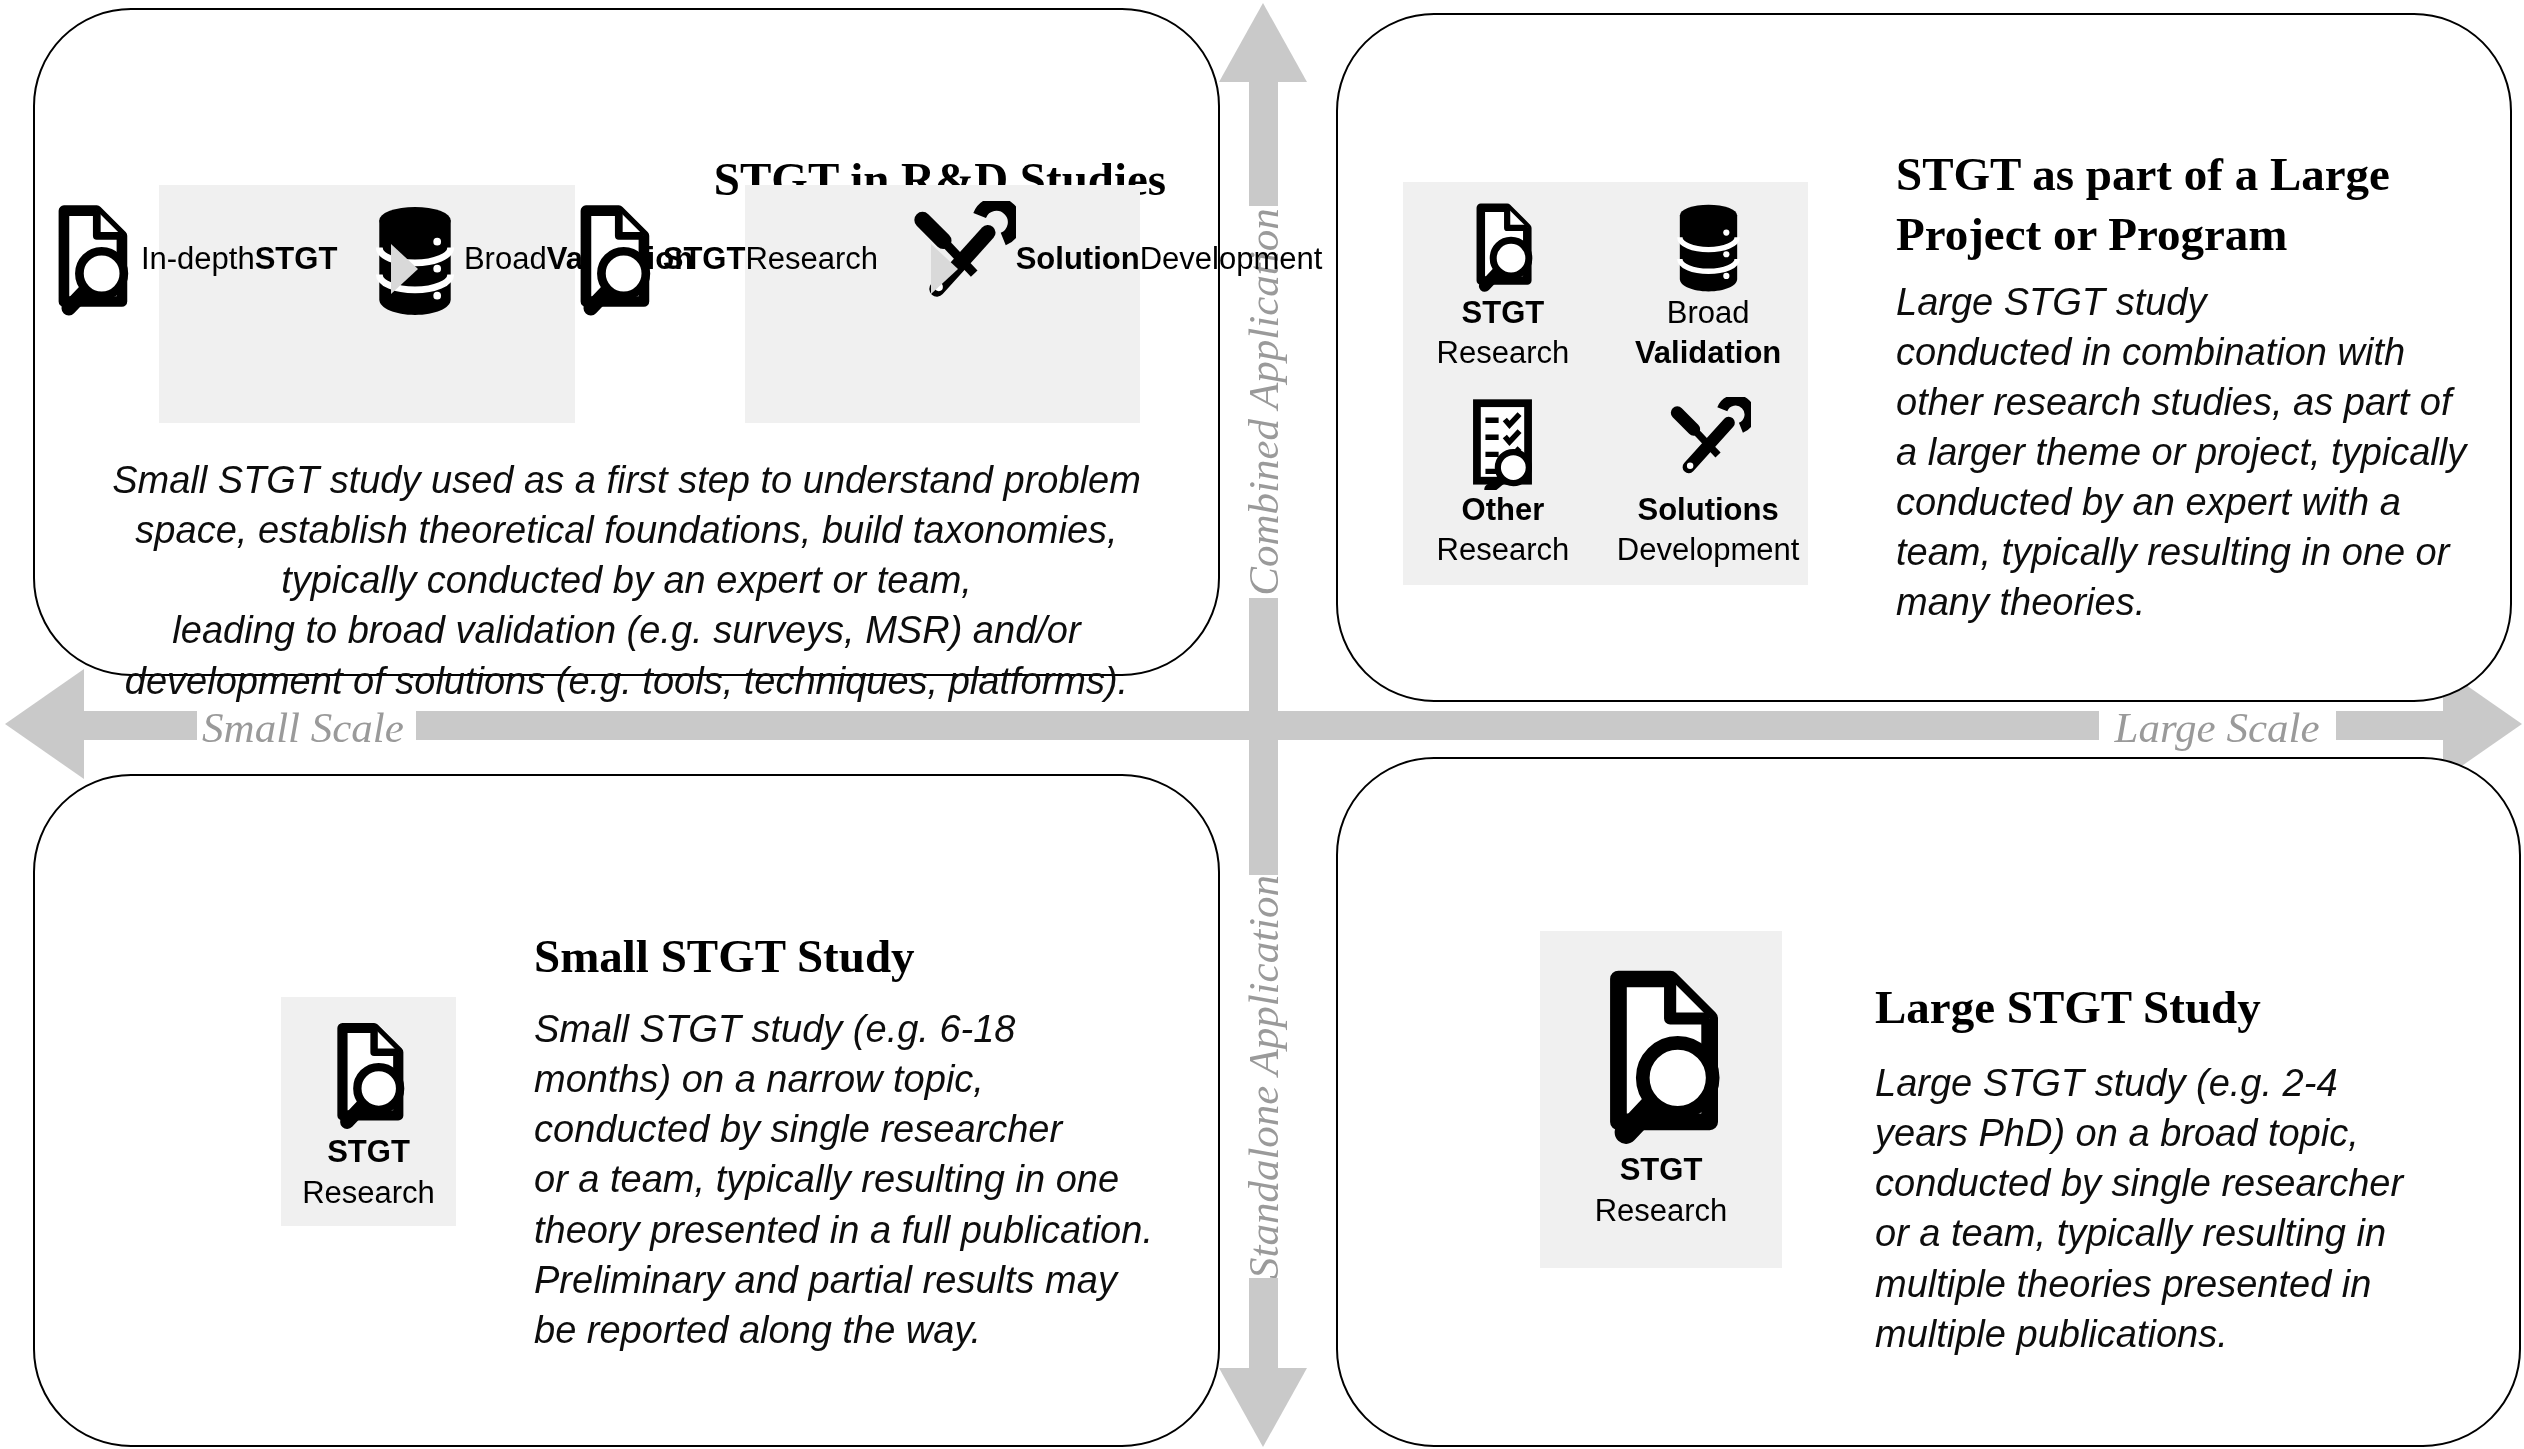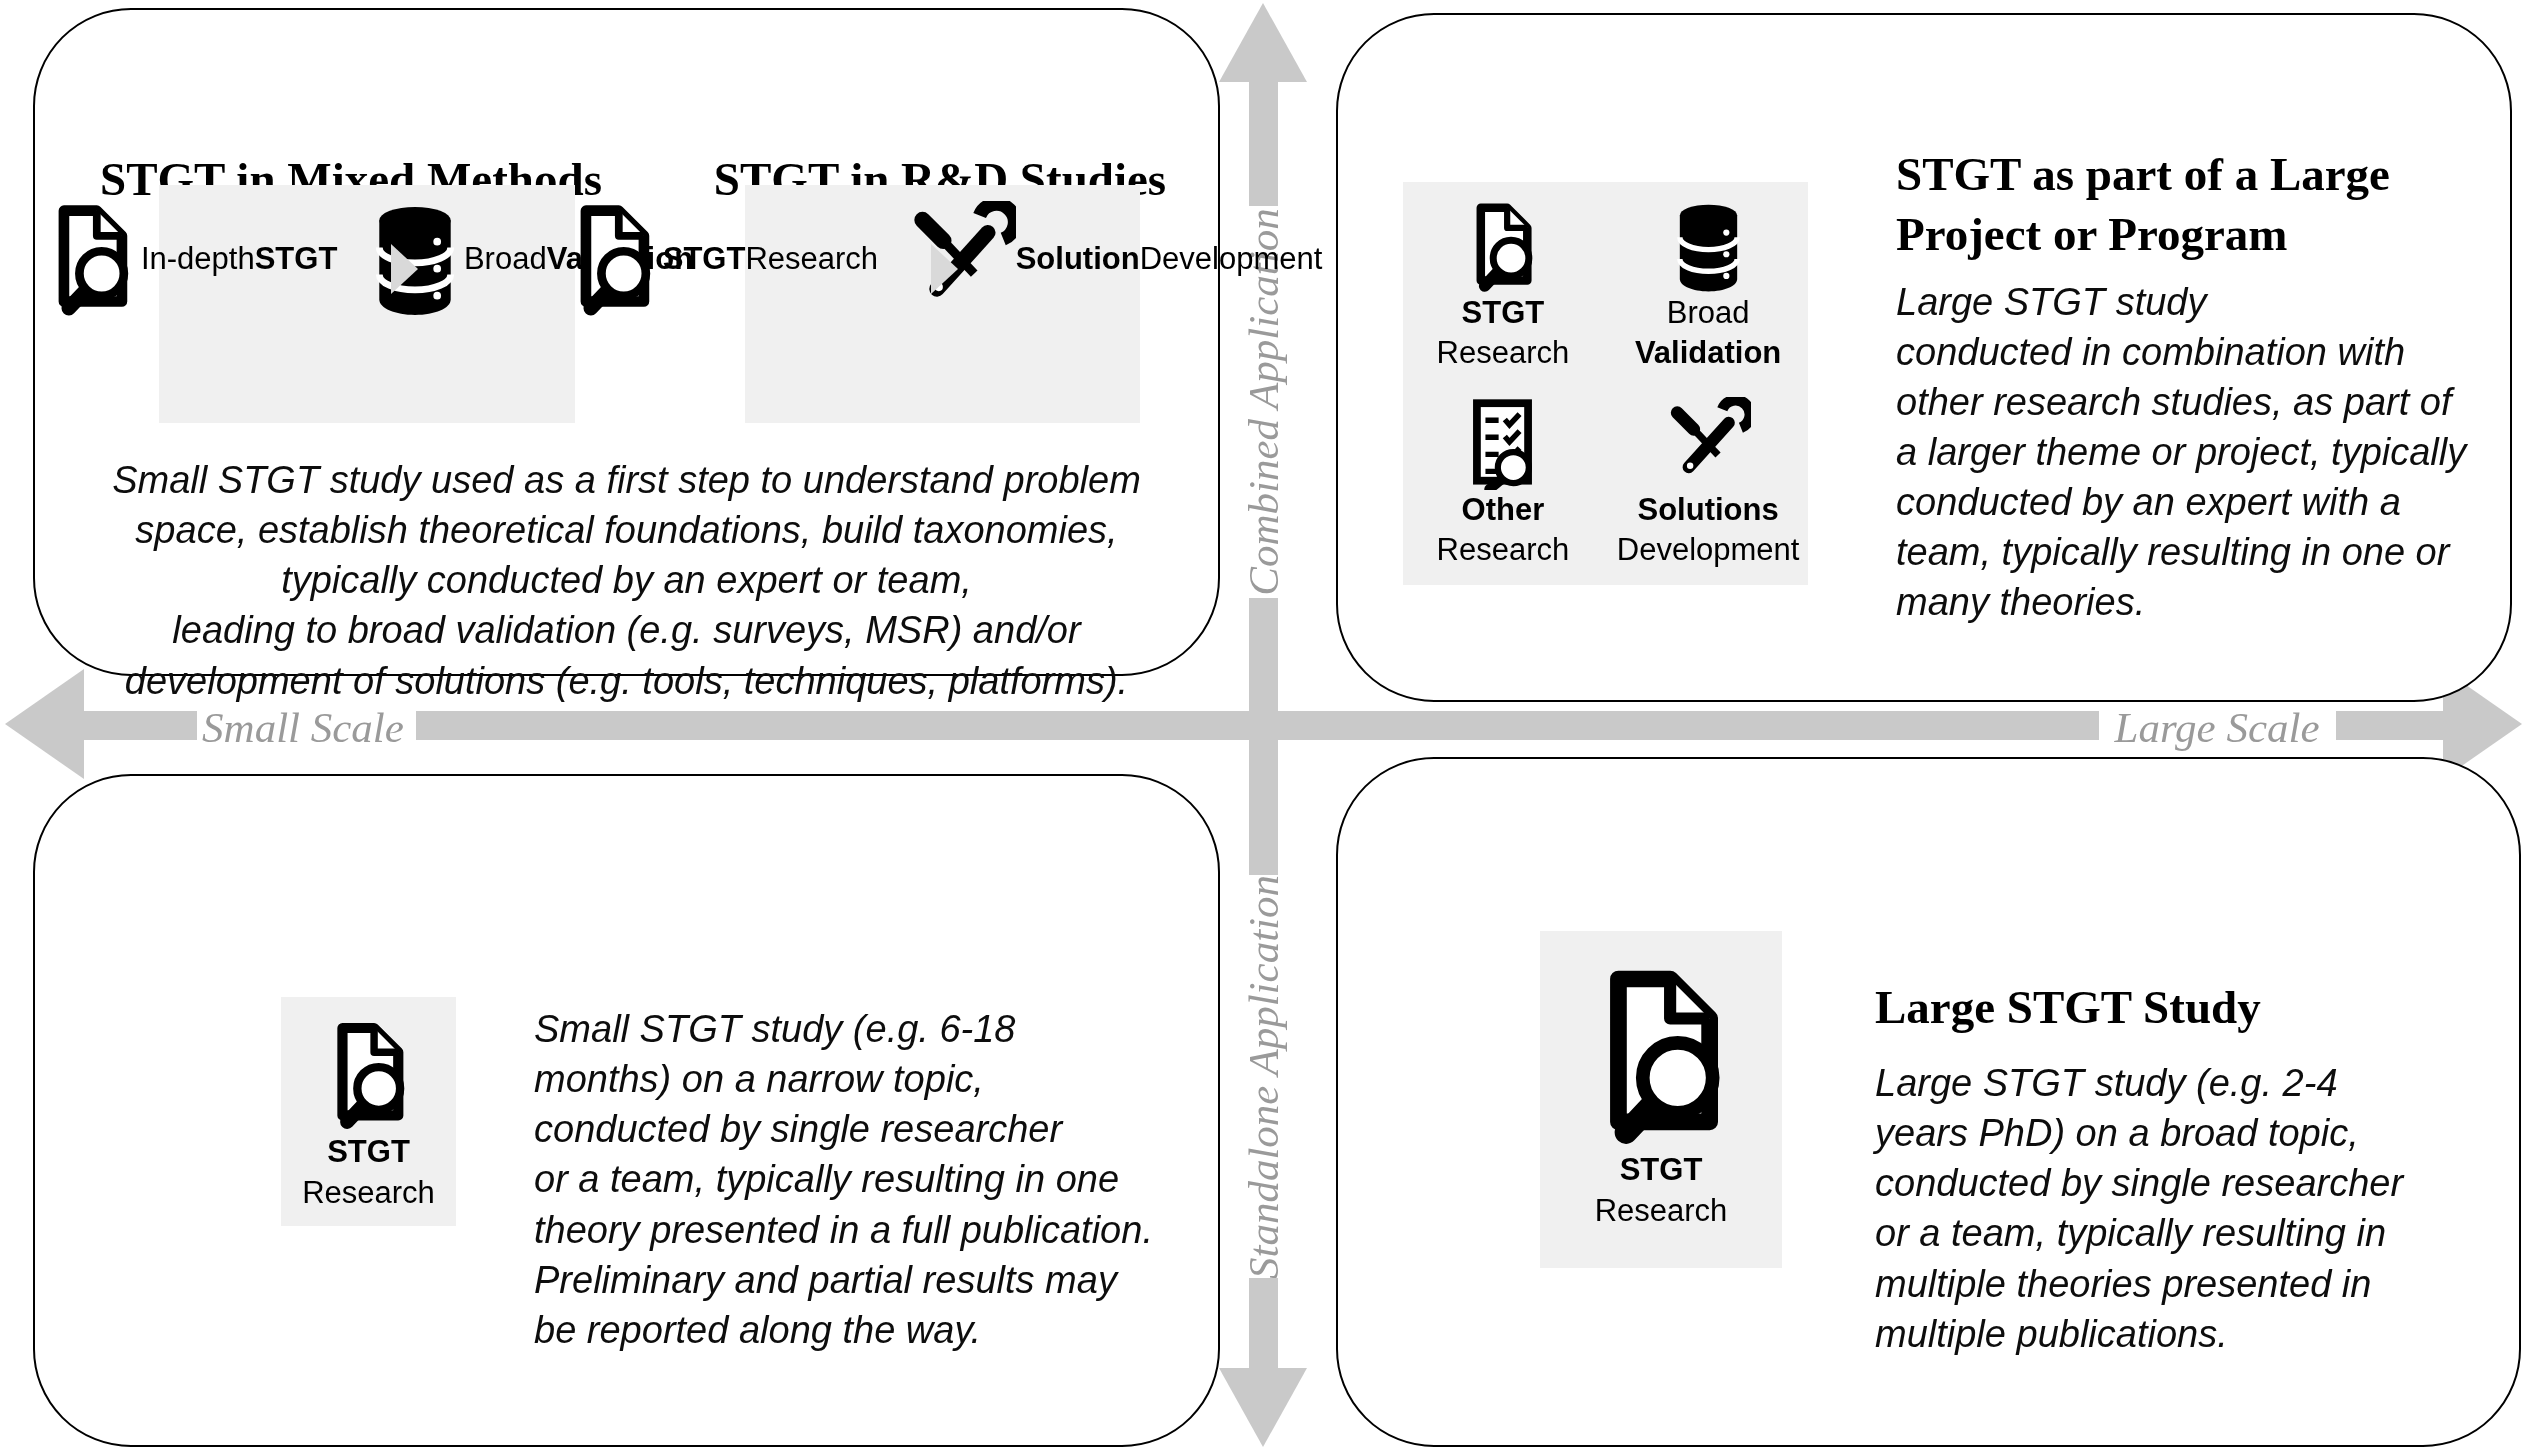--- a/index.html
+++ b/index.html
@@ -95,21 +95,20 @@
 
   <div class="head head-up"></div>
   <div class="vseg" style="top:81px;height:125px;"></div>
   <span class="axis-label vert" style="left:1263px;top:402px;">Combined Application</span>
   <div class="vseg" style="top:598px;height:277px;"></div>
   <span class="axis-label vert" style="left:1263px;top:1077px;">Standalone Application</span>
   <div class="vseg" style="top:1278px;height:90px;"></div>
   <div class="head head-down"></div>
 
   <section class="panel" style="left:33px;top:8px;width:1183px;height:664px;">
-    <h2 class="panel-title centered" style="left:316px;top:100px;">STGT in Mixed Methods</h2>
     <h2 class="panel-title centered" style="left:905px;top:100px;">STGT in R&amp;D Studies</h2>
 
     <div class="iconbox flowbox" style="left:124px;top:175px;width:416px;height:222px;">
       <div class="stack">
         <svg class="icon" width="100" height="116" viewBox="0 0 112 130">
             <use href="#sym-doc-mag"></use>
           </svg>
         <div class="cap">In-depth</div>
         <div class="cap b">STGT</div>
       </div>
@@ -191,20 +190,21 @@
   </section>
 
   <section class="panel" style="left:33px;top:774px;width:1183px;height:669px;">
     <div class="iconbox singlebox" style="left:246px;top:221px;width:175px;height:209px;padding-top:19.7px;">
       <svg class="icon" width="93" height="115" viewBox="0 0 104 128">
           <use href="#sym-doc-mag"></use>
         </svg>
       <div class="cap b">STGT</div>
       <div class="cap">Research</div>
     </div>
+    <h2 class="panel-title" style="left:499px;top:111px;">Small STGT Study</h2>
     <p class="desc" style="left:499px;top:190px;width:680px;">Small STGT study (e.g. 6-18
 months) on a narrow topic,
 conducted by single researcher
 or a team, typically resulting in one
 theory presented in a full publication.
 Preliminary and partial results may
 be reported along the way.</p>
   </section>
 
   <section class="panel" style="left:1336px;top:757px;width:1181px;height:686px;">

